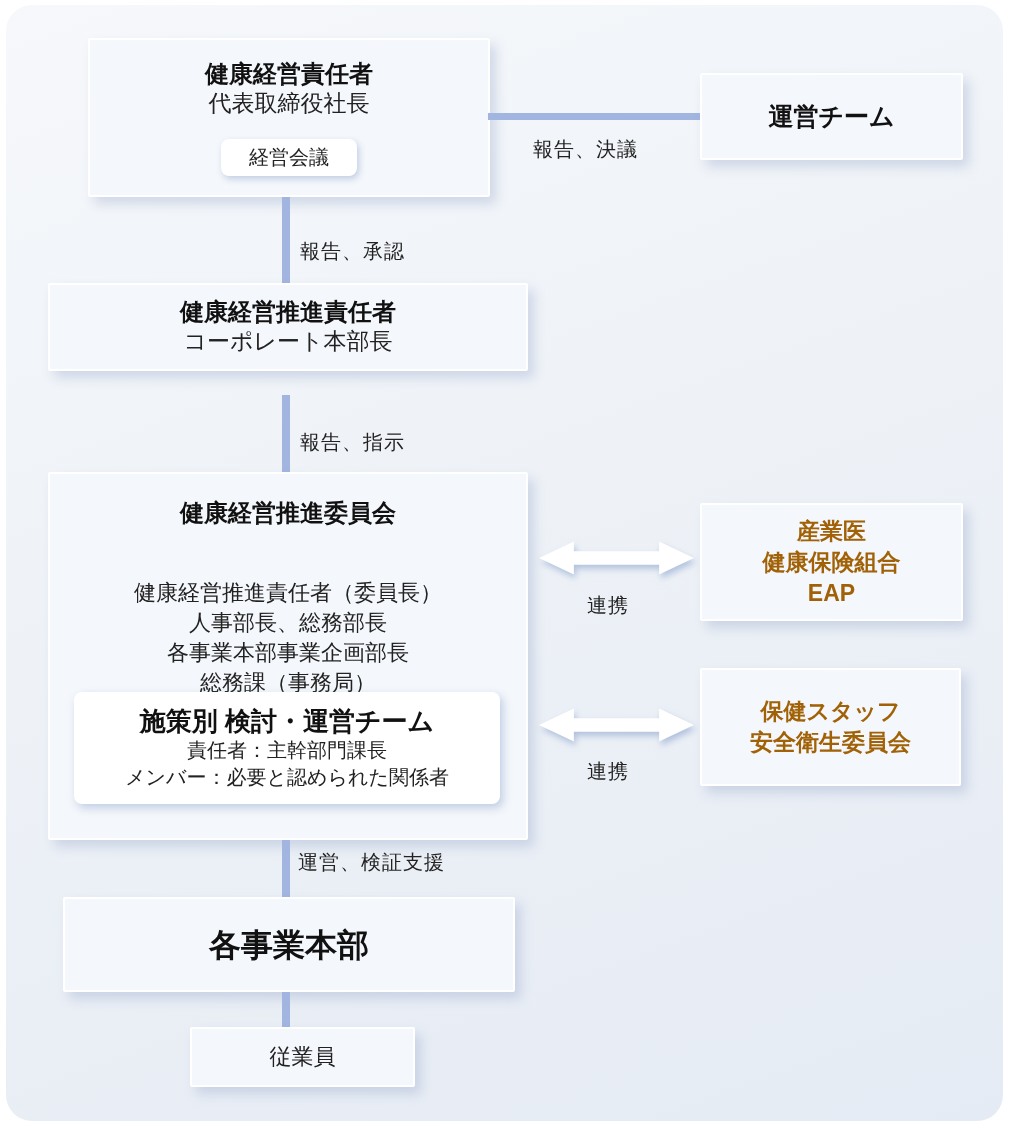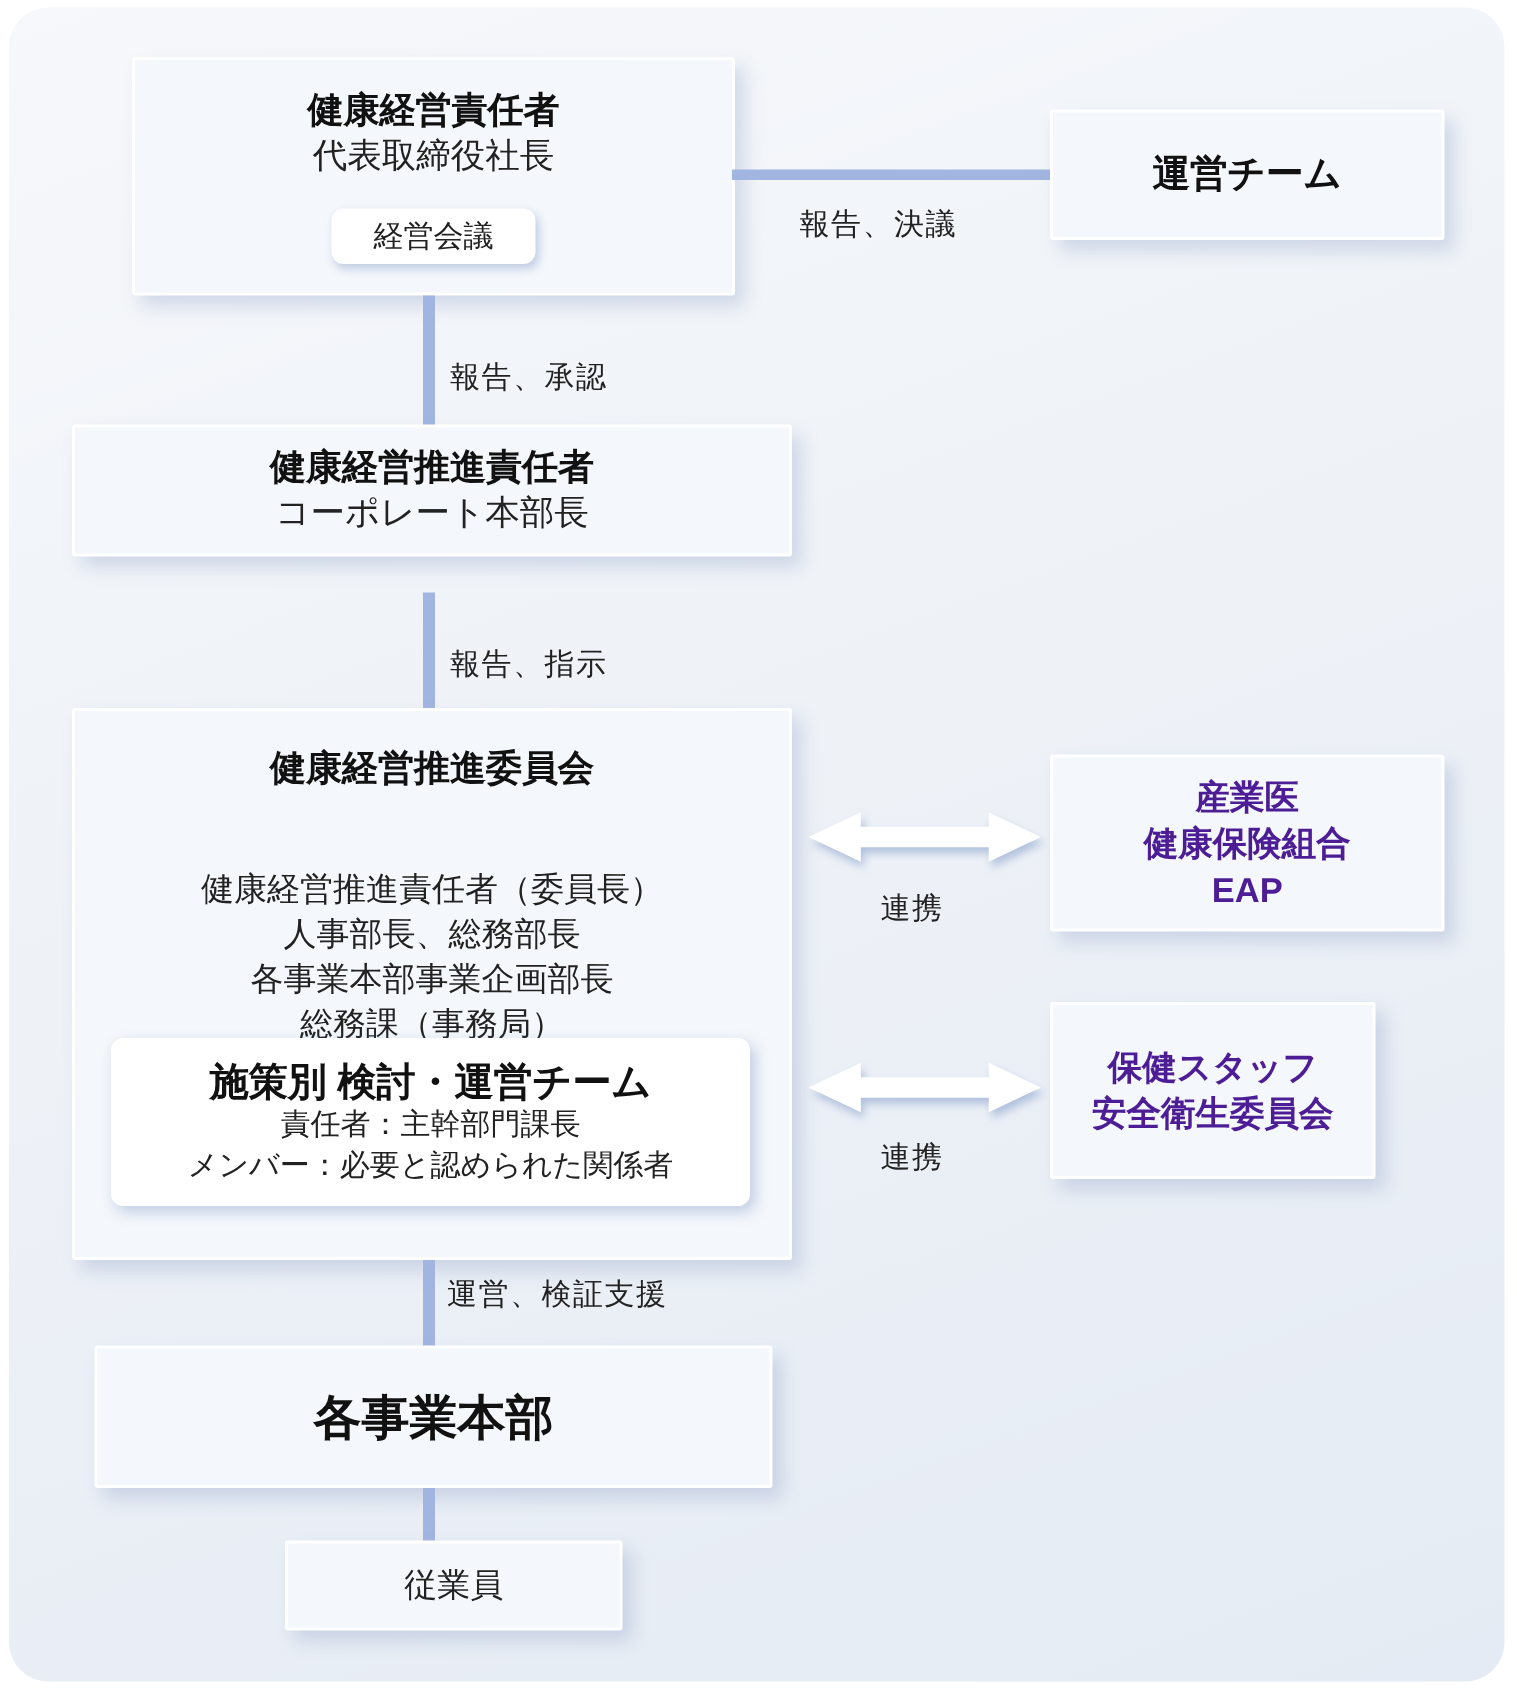--- a/index.html
+++ b/index.html
@@ -81,21 +81,21 @@
     border-radius: 8px;
     box-shadow: 3px 4px 9px rgba(130, 155, 200, 0.45);
     display: flex;
     flex-direction: column;
     align-items: center;
     justify-content: center;
     text-align: left;
   }
   .team-box .node-sub { font-size: 20px; line-height: 27px; }
 
-  .ext-lines { font-weight: bold; font-size: 23px; line-height: 31px; color: #4c1d95; }
+  .ext-lines { font-weight: bold; font-size: 23px; line-height: 31px; color: #a16207; }
 
   .arrow-svg {
     position: absolute;
     filter: drop-shadow(2px 4px 3px rgba(130, 155, 200, 0.55));
   }
 </style>
 </head>
 <body>
 
 <div class="stage">
@@ -151,21 +151,21 @@
       <div class="ext-lines">産業医</div>
       <div class="ext-lines">健康保険組合</div>
       <div class="ext-lines">EAP</div>
     </div>
 
     <svg class="arrow-svg" style="left:539px; top:705px;" width="155" height="40" viewBox="0 0 160 40">
       <polygon points="0,20 36,3 36,13 124,13 124,3 160,20 124,37 124,27 36,27 36,37" fill="#ffffff"></polygon>
     </svg>
     <div class="edge-label" style="left:587px; top:758px;">連携</div>
 
-    <div class="node" style="left:700px; top:668px; width:217px; height:118px;">
+    <div class="node" style="left:700px; top:668px; width:261px; height:118px;">
       <div class="ext-lines">保健スタッフ</div>
       <div class="ext-lines">安全衛生委員会</div>
     </div>
 
     <div class="vline" style="left:282px; top:840px; height:58px;"></div>
     <div class="edge-label" style="left:298px; top:849px;">運営、検証支援</div>
 
     <div class="node" style="left:63px; top:897px; width:452px; height:95px;">
       <div class="node-title t32">各事業本部</div>
     </div>

